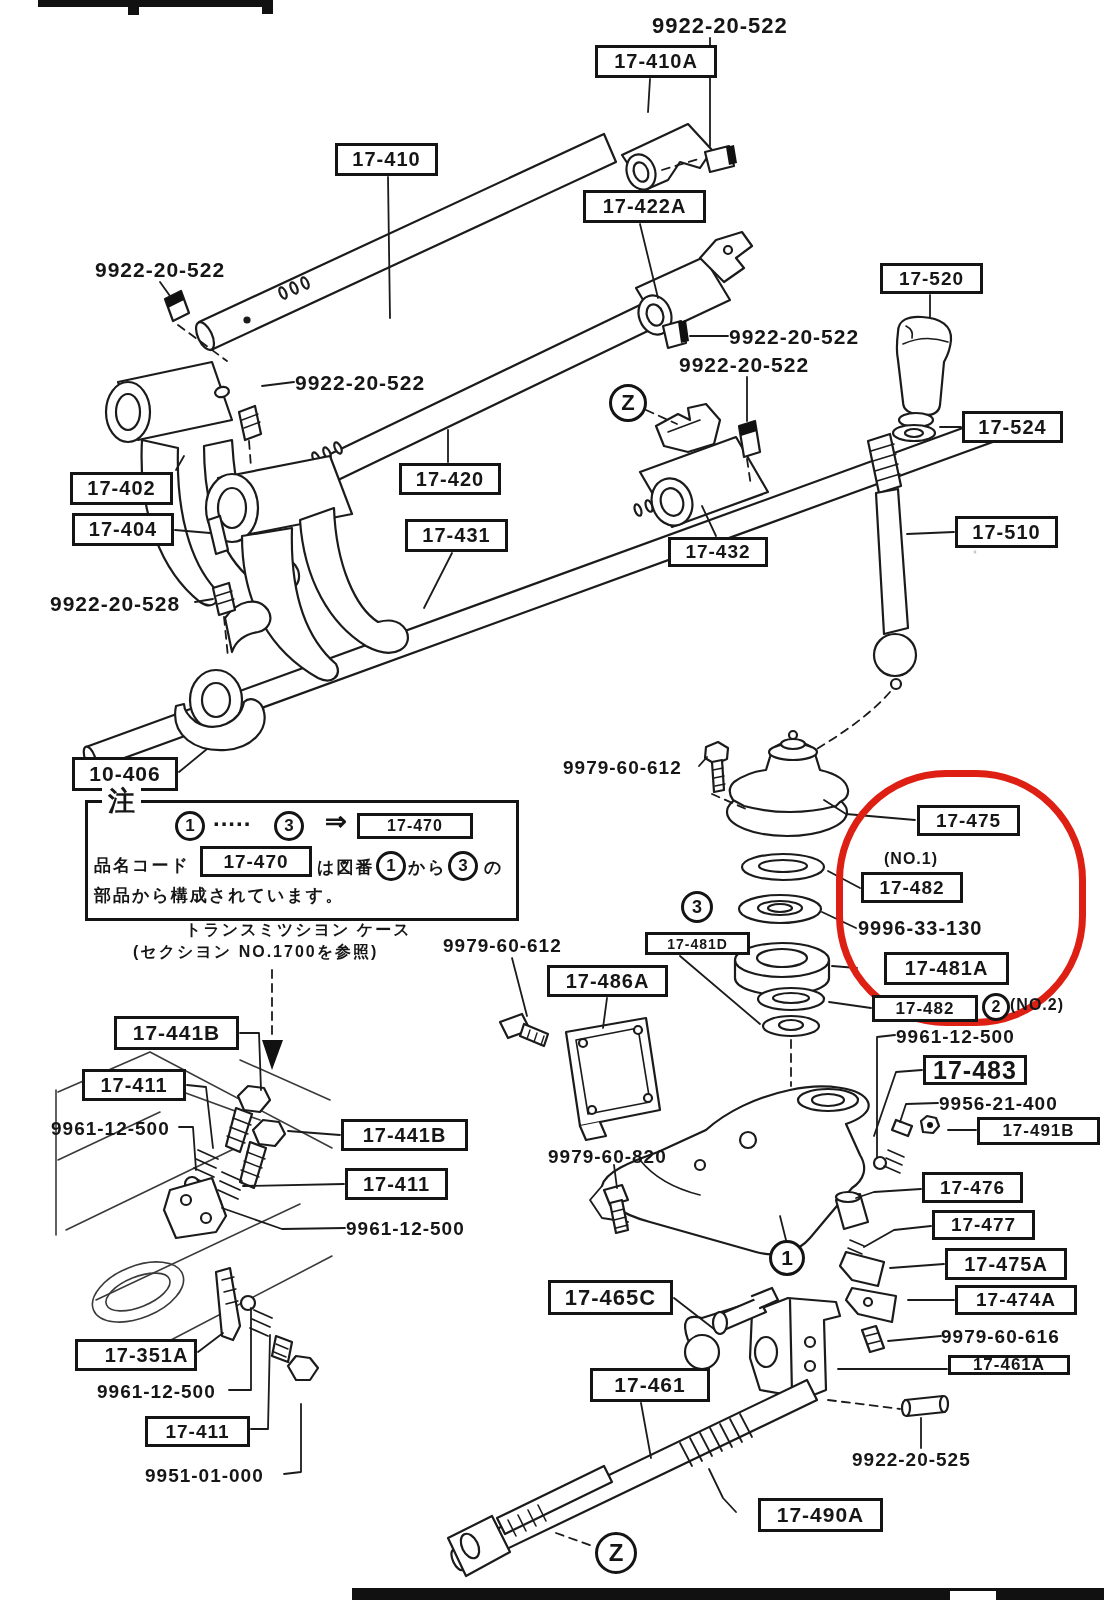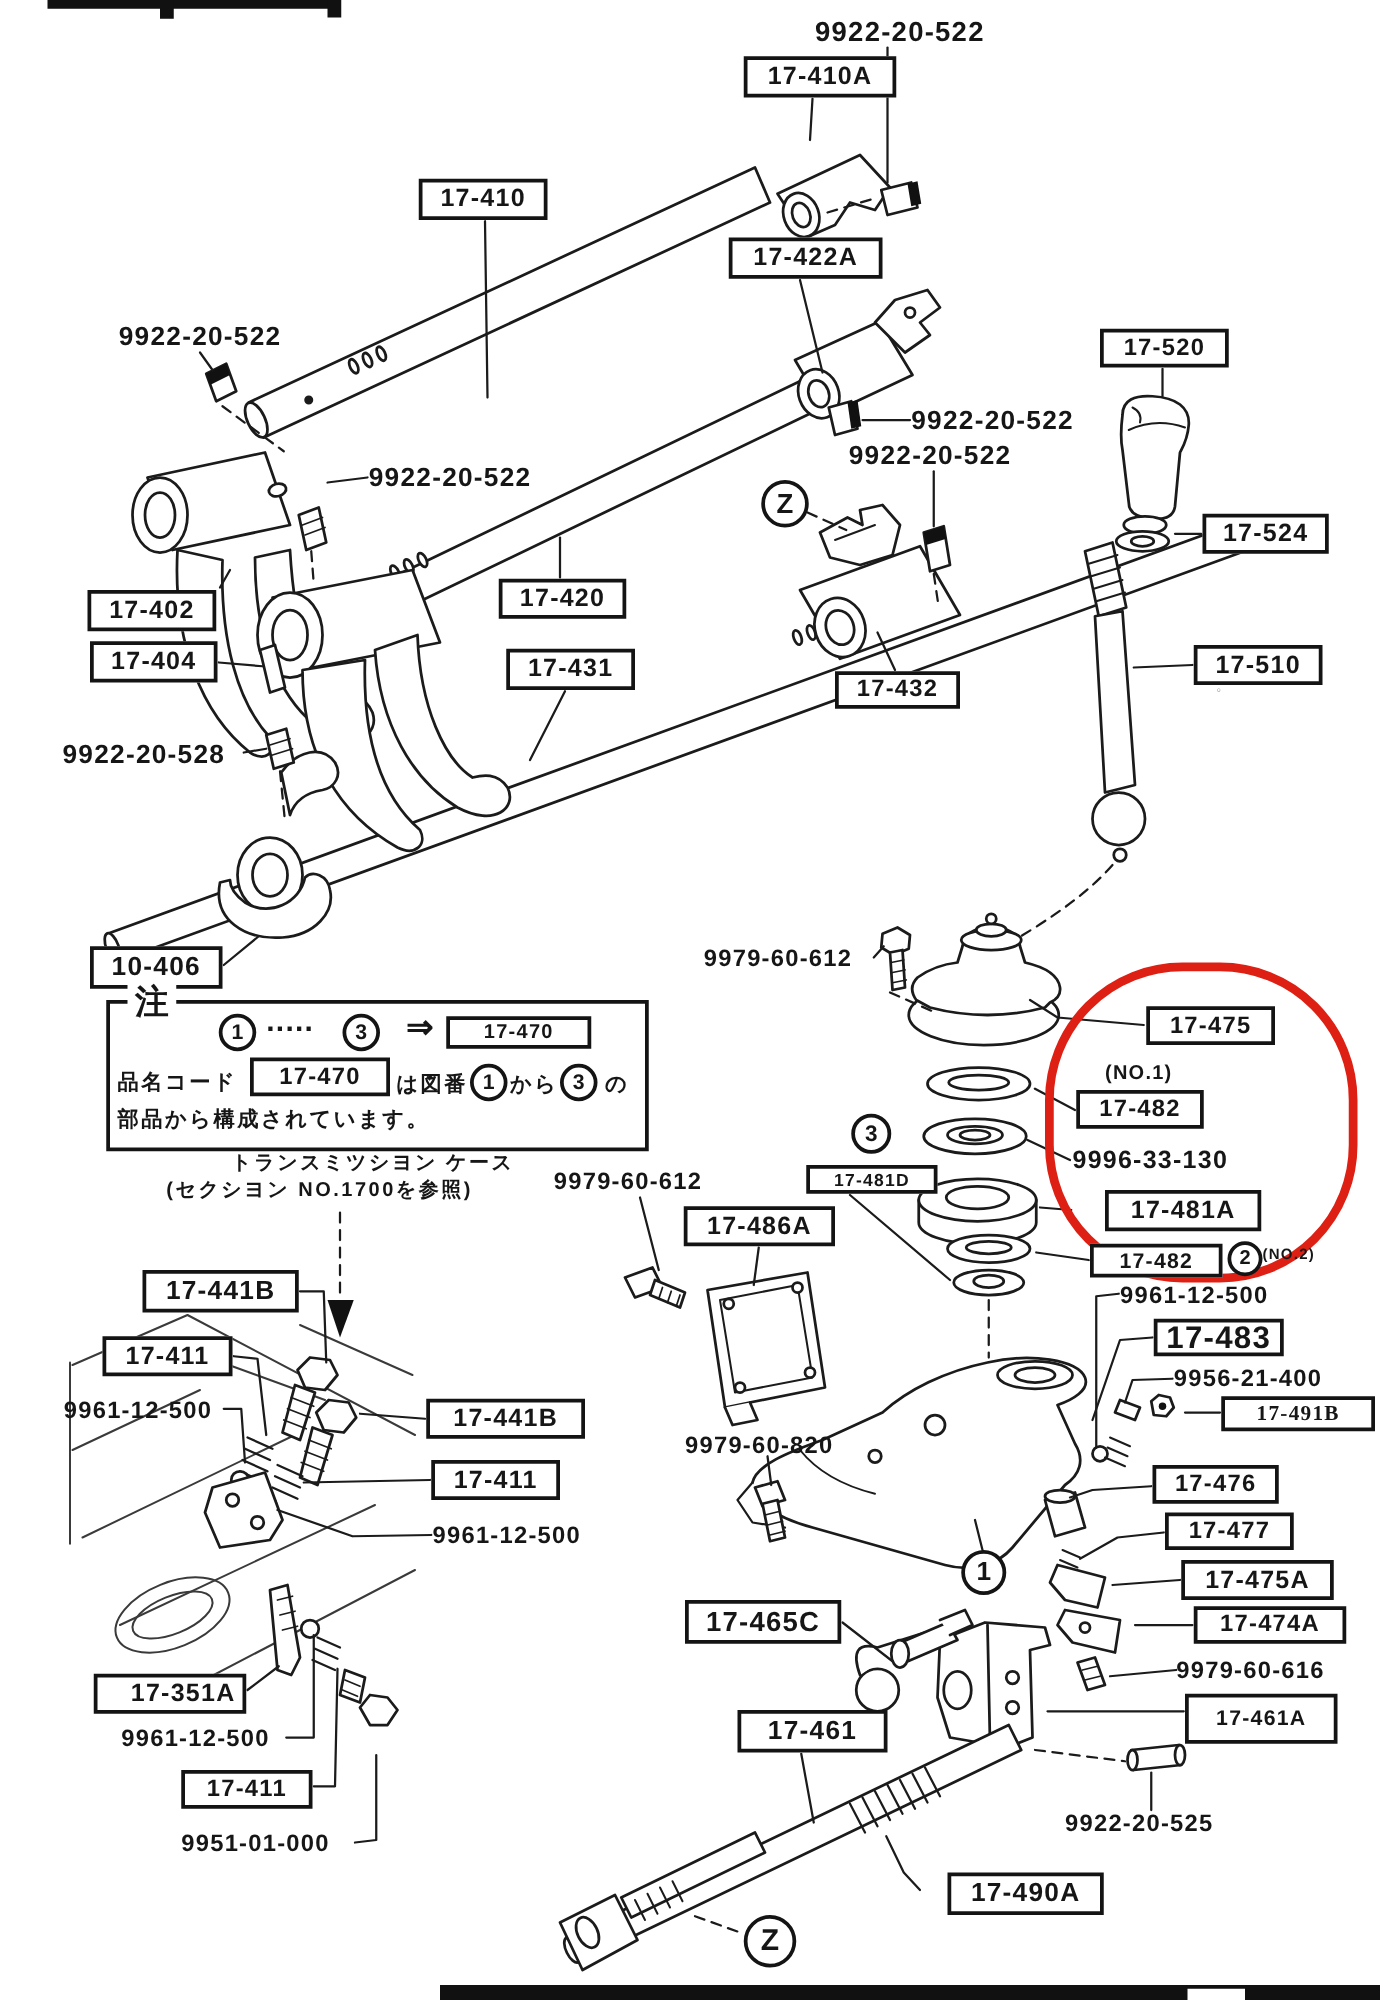--- a/index.html
+++ b/index.html
@@ -420,46 +420,46 @@
       <div class="lbl-box" style="left: 72px; top: 757px; width: 106px; height: 34px; font-size: 21px;">10-406</div>
       <div class="lbl-box" style="left: 357px; top: 813px; width: 116px; height: 26px; font-size: 16px;">17-470</div>
       <div class="lbl-box" style="left: 200px; top: 846px; width: 112px; height: 31px; font-size: 19px;">17-470</div>
       <div class="lbl-box" style="left: 114px; top: 1016px; width: 125px; height: 34px; font-size: 21px;">17-441B</div>
       <div class="lbl-box" style="left: 82px; top: 1069px; width: 104px; height: 32px; font-size: 20px;">17-411</div>
       <div class="lbl-box" style="left: 341px; top: 1119px; width: 127px; height: 32px; font-size: 20px;">17-441B</div>
       <div class="lbl-box" style="left: 345px; top: 1168px; width: 103px; height: 32px; font-size: 20px;">17-411</div>
       <div class="lbl-box" style="left: 75px; top: 1339px; width: 122px; height: 32px; font-size: 20px; padding-left: 21px;">17-351A</div>
       <div class="lbl-box" style="left: 145px; top: 1416px; width: 105px; height: 31px; font-size: 19px;">17-411</div>
       <div class="lbl-box" style="left: 923px; top: 1055px; width: 104px; height: 30px; font-size: 25px;">17-483</div>
-      <div class="lbl-box" style="left: 977px; top: 1117px; width: 123px; height: 28px; font-size: 17px; font-family: Liberation Serif, serif;">17-491B</div>
+      <div class="lbl-box" style="left: 977px; top: 1117px; width: 123px; height: 28px; font-size: 17px;">17-491B</div>
       <div class="lbl-box" style="left: 922px; top: 1172px; width: 101px; height: 31px; font-size: 19px;">17-476</div>
       <div class="lbl-box" style="left: 932px; top: 1210px; width: 103px; height: 30px; font-size: 19px;">17-477</div>
       <div class="lbl-box" style="left: 945px; top: 1248px; width: 122px; height: 32px; font-size: 20px; text-align: right;">17-475A</div>
       <div class="lbl-box" style="left: 955px; top: 1285px; width: 122px; height: 30px; font-size: 19px;">17-474A</div>
-      <div class="lbl-box" style="left: 948px; top: 1355px; width: 122px; height: 40px; font-size: 17px;">17-461A</div>
+      <div class="lbl-box" style="left: 948px; top: 1355px; width: 122px; height: 20px; font-size: 17px;">17-461A</div>
       <div class="lbl-box" style="left: 548px; top: 1280px; width: 125px; height: 35px; font-size: 22px;">17-465C</div>
       <div class="lbl-box" style="left: 590px; top: 1368px; width: 120px; height: 34px; font-size: 21px;">17-461</div>
       <div class="lbl-box" style="left: 737px; top: 1498px; width: 125px; height: 34px; font-size: 21px; margin-left: 21px;">17-490A</div>
       <div class="lbl-box" style="left: 547px; top: 965px; width: 121px; height: 32px; font-size: 20px;">17-486A</div>
       <div class="lbl-box" style="left: 645px; top: 932px; width: 105px; height: 23px; font-size: 14px;">17-481D</div>
       <div class="lbl-box" style="left: 917px; top: 805px; width: 103px; height: 31px; font-size: 19px;">17-475</div>
       <div class="lbl-box" style="left: 861px; top: 872px; width: 102px; height: 31px; font-size: 19px;">17-482</div>
       <div class="lbl-box" style="left: 858px; top: 952px; width: 125px; height: 33px; font-size: 20px; margin-left: 26px;">17-481A</div>
       <div class="lbl-box" style="left: 872px; top: 995px; width: 106px; height: 27px; font-size: 17px;">17-482</div>
       <div class="lbl-plain" style="left: 652px; top: 13px; font-size: 22px;">9922-20-522</div>
       <div class="lbl-plain" style="left: 95px; top: 258px; font-size: 21px;">9922-20-522</div>
       <div class="lbl-plain" style="left: 295px; top: 371px; font-size: 21px;">9922-20-522</div>
       <div class="lbl-plain" style="left: 729px; top: 325px; font-size: 21px;">9922-20-522</div>
       <div class="lbl-plain" style="left: 679px; top: 353px; font-size: 21px;">9922-20-522</div>
       <div class="lbl-plain" style="left: 50px; top: 592px; font-size: 21px;">9922-20-528</div>
       <div class="lbl-plain" style="left: 563px; top: 757px; font-size: 19px;">9979-60-612</div>
       <div class="lbl-plain" style="left: 443px; top: 935px; font-size: 19px;">9979-60-612</div>
       <div class="lbl-plain" style="left: 858px; top: 917px; font-size: 20px;">9996-33-130</div>
       <div class="lbl-plain" style="left: 884px; top: 850px; font-size: 16px;">(NO.1)</div>
-      <div class="lbl-plain" style="left: 1010px; top: 996px; font-size: 12px;">(NO.2)</div>
+      <div class="lbl-plain" style="left: 1010px; top: 996px; font-size: 16px;">(NO.2)</div>
       <div class="lbl-plain" style="left: 51px; top: 1118px; font-size: 19px;">9961-12-500</div>
       <div class="lbl-plain" style="left: 346px; top: 1218px; font-size: 19px;">9961-12-500</div>
       <div class="lbl-plain" style="left: 97px; top: 1381px; font-size: 19px;">9961-12-500</div>
       <div class="lbl-plain" style="left: 896px; top: 1026px; font-size: 19px;">9961-12-500</div>
       <div class="lbl-plain" style="left: 939px; top: 1093px; font-size: 19px;">9956-21-400</div>
       <div class="lbl-plain" style="left: 548px; top: 1146px; font-size: 19px;">9979-60-820</div>
       <div class="lbl-plain" style="left: 941px; top: 1326px; font-size: 19px;">9979-60-616</div>
       <div class="lbl-plain" style="left: 145px; top: 1465px; font-size: 19px;">9951-01-000</div>
       <div class="lbl-plain" style="left: 852px; top: 1449px; font-size: 19px;">9922-20-525</div>
       <div class="lbl-plain jp" style="left: 185px; top: 920px; font-size: 16px;">トランスミツシヨン ケース</div>

